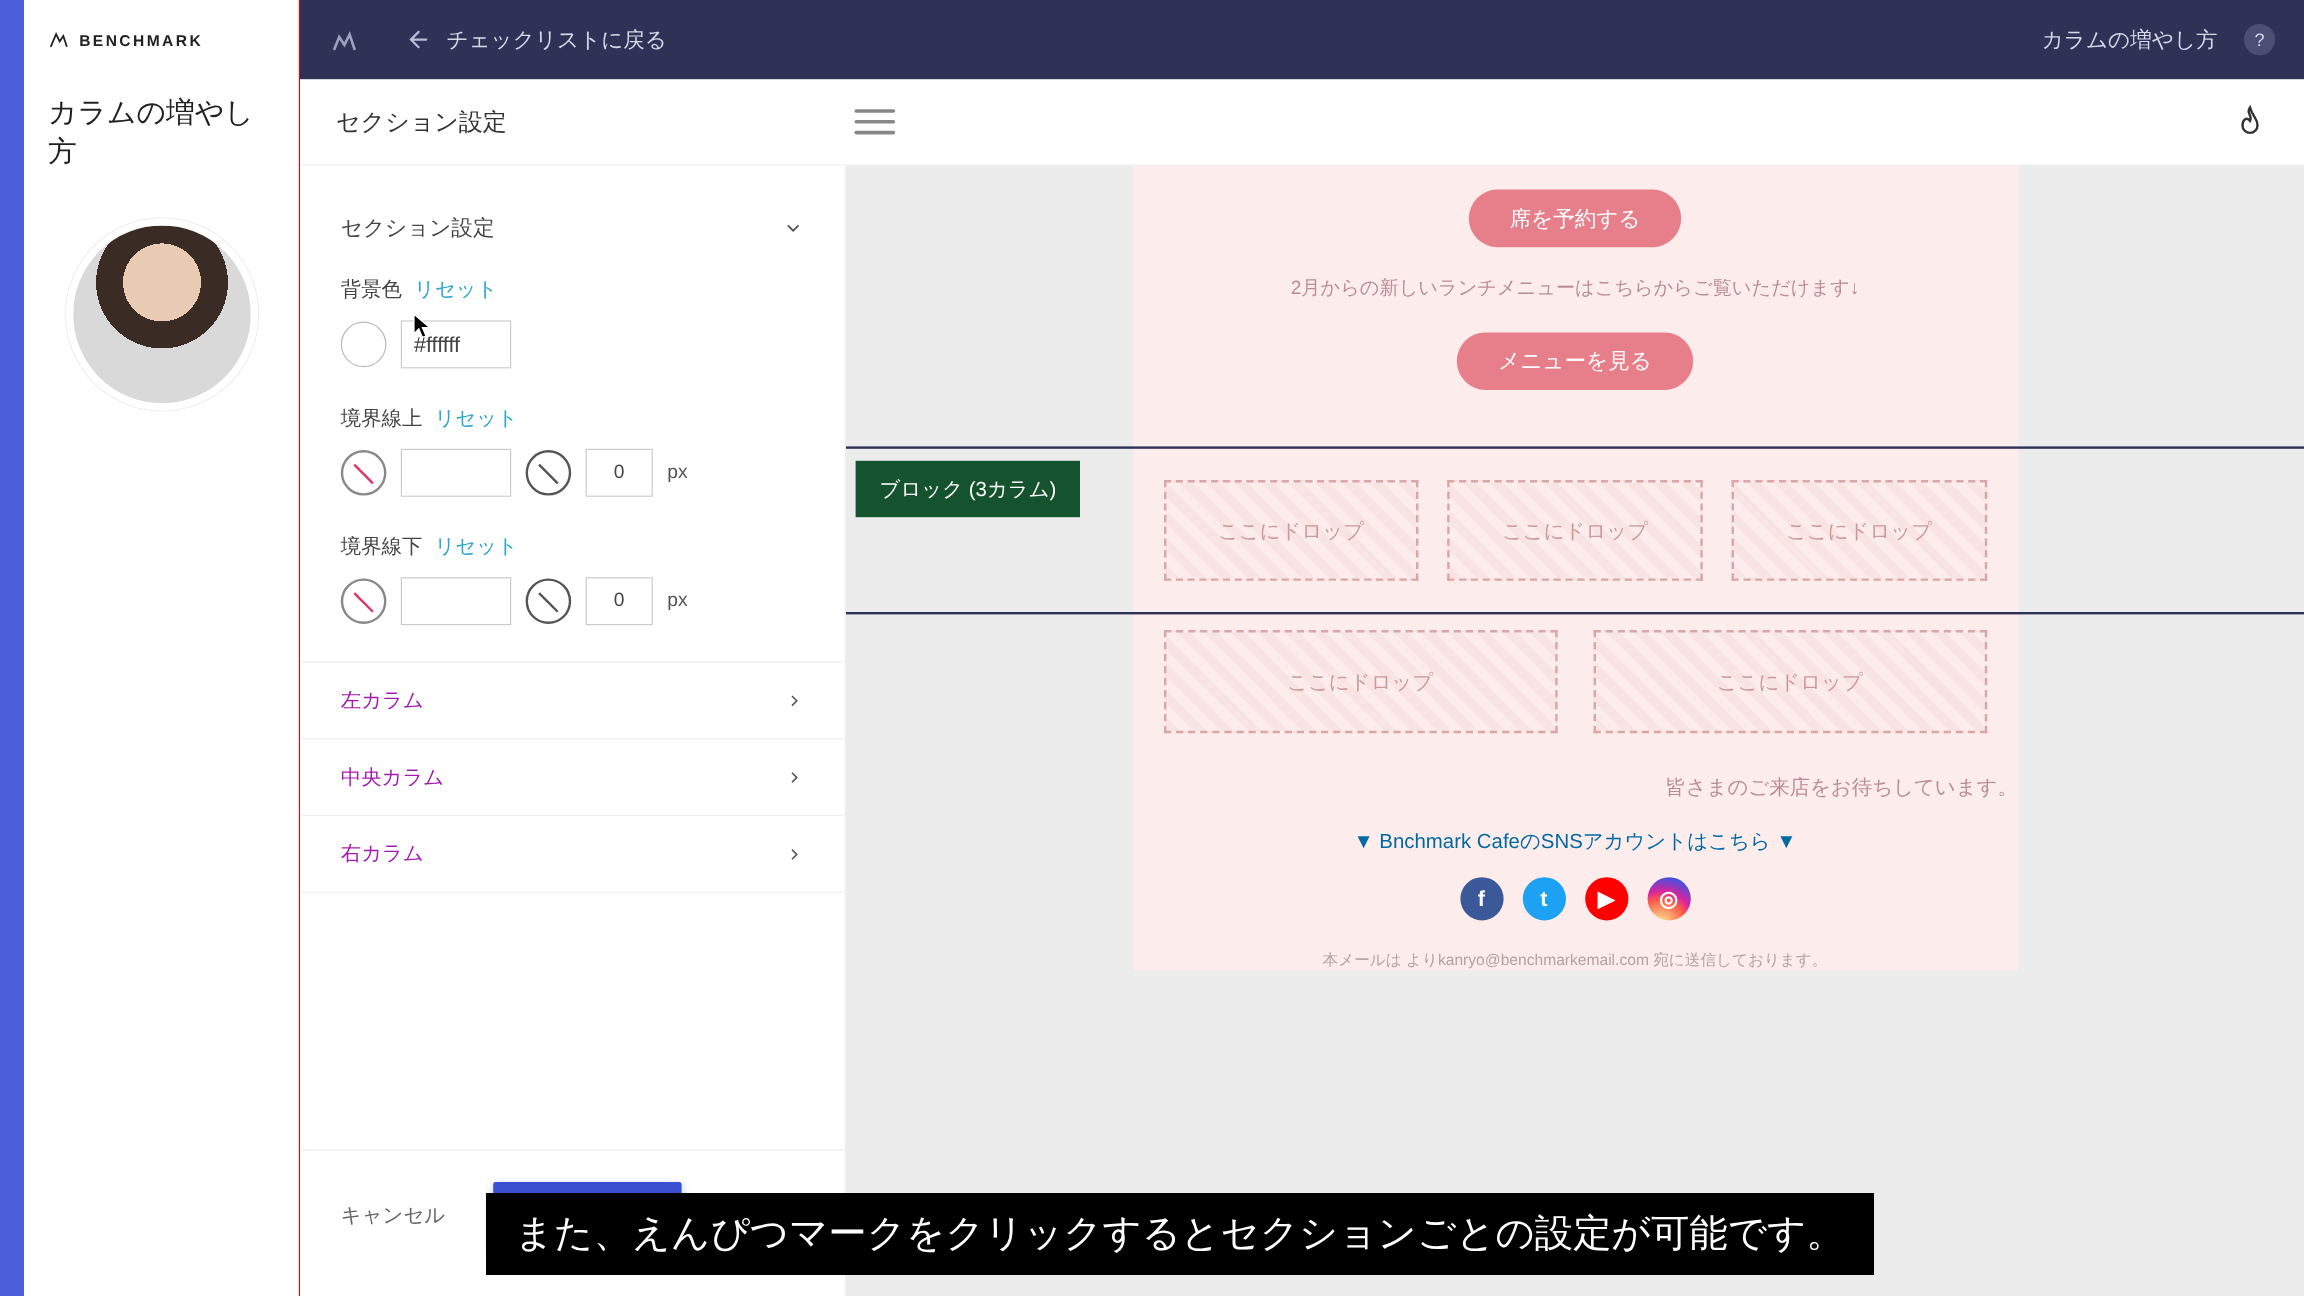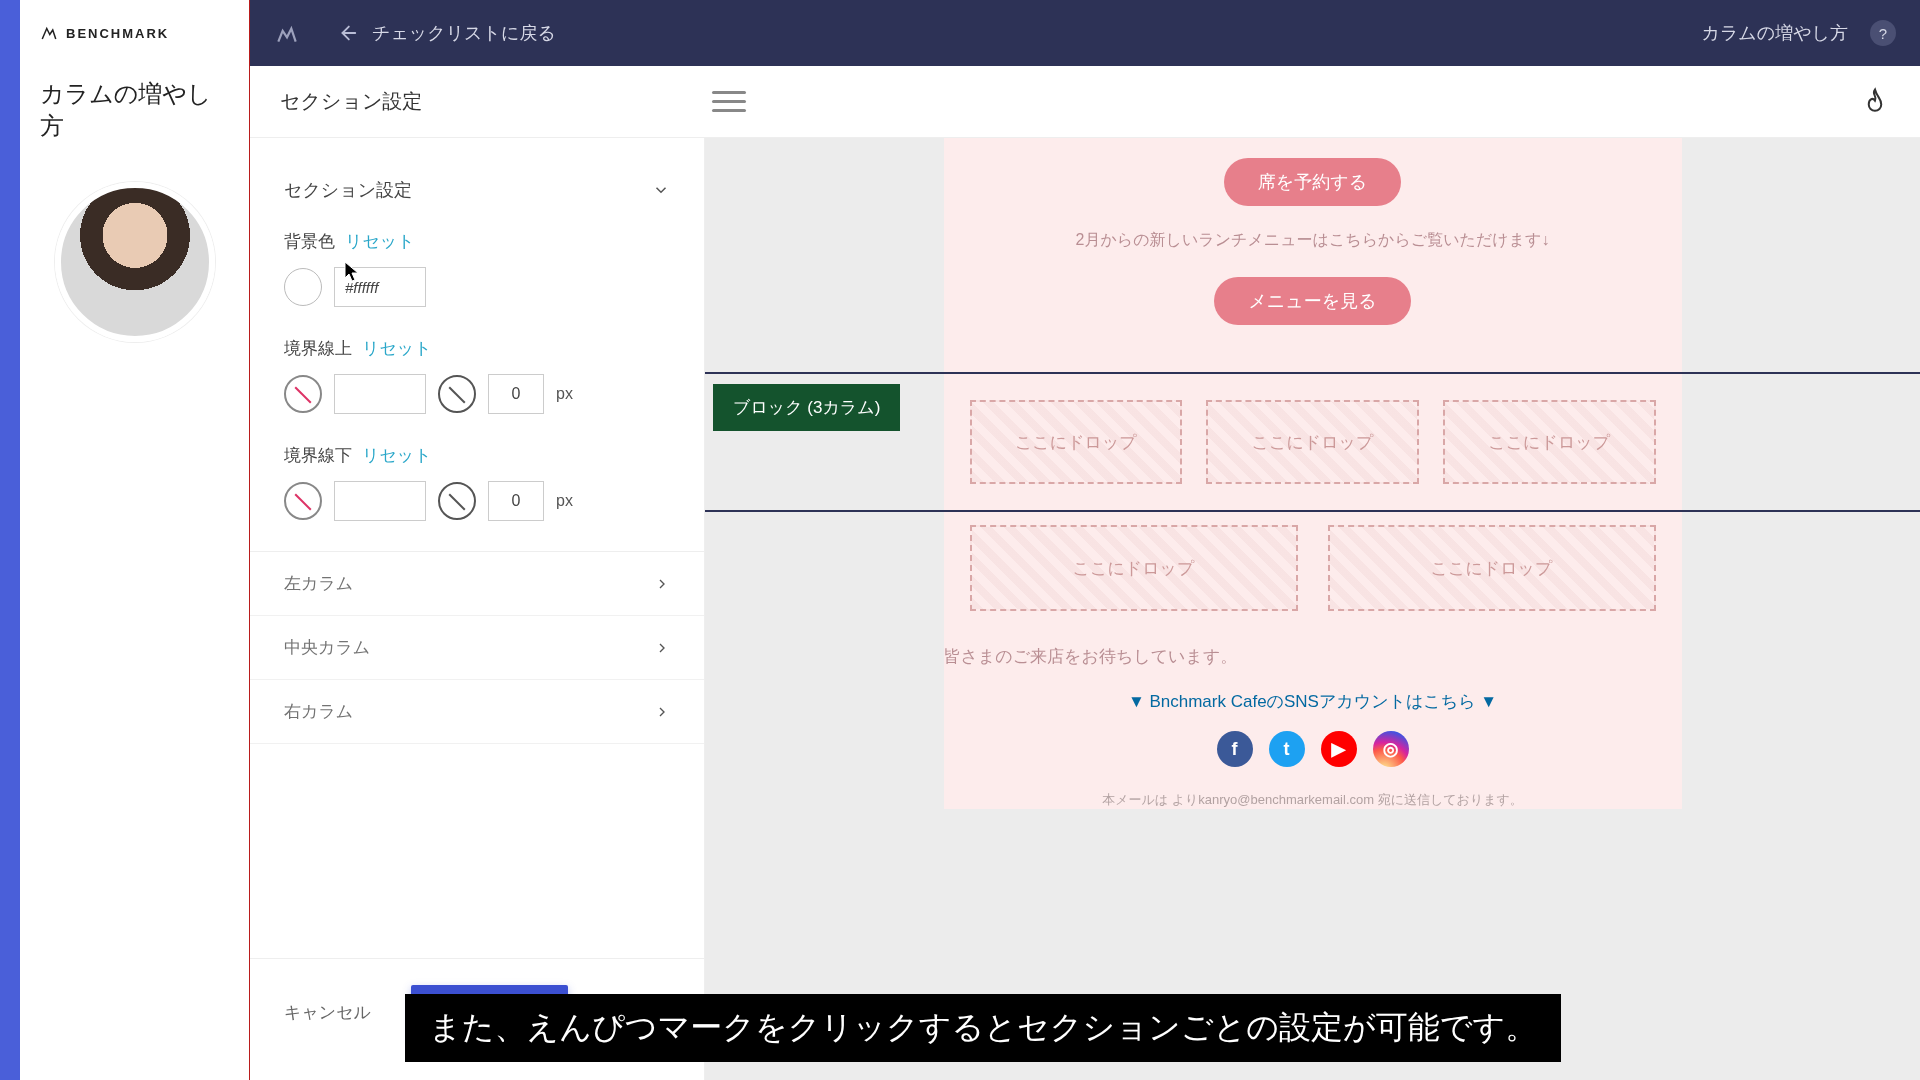--- a/index.html
+++ b/index.html
@@ -35,43 +35,43 @@
   .sec-head .chev { margin-left: auto; }
 
   .field-label { font-size: 17px; color: #444; display:flex; align-items:center; gap:10px; }
   .reset-link { color: #2aa7c9; font-size: 17px; cursor: pointer; }
   .row { display: flex; align-items: center; gap: 12px; margin-top: 14px; margin-bottom: 30px; }
   .swatch-circle { width: 38px; height: 38px; border-radius: 50%; border: 1px solid #bbb; background: #fff; }
   .swatch-none { width: 38px; height: 38px; border-radius: 50%; border: 2px solid #888; background:#fff; position:relative; }
   .swatch-none::after { content:""; position:absolute; left:6px; right:6px; top:50%; height:2px; background:#d36; transform: rotate(45deg); }
   .swatch-none-dark { border:2px solid #555;}
   .swatch-none-dark::after{ background:#555;}
-  .txt-input { width: 92px; height: 40px; border: 1px solid #ccc; padding: 0 10px; font-size: 15px; color:#444;font-style:italic;}
+  .txt-input { width: 92px; height: 40px; border: 1px solid #ccc; padding: 0 10px; font-size: 18px; color:#444;}
   .num-input { width: 56px; height: 40px; border: 1px solid #ccc; text-align: center; font-size: 16px; color:#444;}
   .unit { font-size: 16px; color: #555; text-align: center; }
 
   .nav-list { border-top: 1px solid #eee; margin: 10px -34px 0 -34px; }
-  .nav-item { display:flex; align-items:center; padding: 20px 34px; font-size: 17px; color:#737373; border-bottom:1px solid #f1f1f1; cursor:pointer;}
+  .nav-item { display:flex; align-items:center; padding: 20px 34px; font-size: 17px; color:#a21caf; border-bottom:1px solid #f1f1f1; cursor:pointer;}
   .nav-item .chev { margin-left:auto; }
 
   .panel-footer { display:flex; align-items:center; gap: 40px; padding: 26px 34px 40px 34px; border-top:1px solid #eee;}
   .cancel-link { color:#666; font-size:17px; cursor:pointer;}
   .save-btn { background:#3b4fd1; color:#fff; border:none; padding: 16px 30px; font-size:17px; cursor:pointer; box-shadow:0 3px 8px rgba(59,79,209,.35); border-radius:2px;}
 
   .canvas { flex:1; background:#ececec; position:relative; overflow:hidden;}
   .email-wrap { position:absolute; left:0; right:0; top:0; display:flex; justify-content:center;}
   .email { width:738px; background:#fdecec; position:relative; padding-top:20px;}
   .pill-btn { display:block; margin: 0 auto; background:#e77f8b; color:#fff; border:none; border-radius:999px; padding:12px 34px; font-size:18px; cursor:pointer;}
   .pill-btn + .sub { text-align:center; color:#b98e93; font-size:16px; margin:24px 0 26px 0;}
   
   .drop { flex:1; height:84px; border:2px dashed #d9a7a7; display:flex; align-items:center; justify-content:center; color:#c99; font-size:17px;
           background: repeating-linear-gradient(45deg, rgba(217,167,167,.12) 0 8px, transparent 8px 16px);}
   .two-row { margin-top:30px; padding:0 26px; display:flex; gap:30px; justify-content:center;}
   .two-row .drop{ flex:1; height:86px;}
-  .footer-text{ text-align:left; color:#b98e93; font-size:17px; margin-top:34px;}
+  .footer-text{ text-align:right; color:#b98e93; font-size:17px; margin-top:34px;}
   .sns-line{ text-align:center; color:#0369a1; font-size:17px; margin-top:22px;}
   .social-row{ display:flex; gap:16px; justify-content:center; margin-top:18px; margin-bottom:24px;}
   .soc{ width:36px; height:36px; border-radius:50%; display:flex; align-items:center; justify-content:center; color:#fff; font-size:18px; font-weight:bold;}
   .fb{background:#3b5998;} .tw{background:#1da1f2;} .yt{background:#ff0000;} .ig{background:radial-gradient(circle at 30% 110%,#fdf497 0,#fd5949 45%,#d6249f 60%,#285AEB 90%);}
   .fine{ text-align:center; font-size:13px; color:#b2a2a2;}
   .caption{ position:fixed; left:50%; transform:translateX(-48%); bottom:18px; background:#000; color:#fff; font-size:32px; padding:12px 24px; white-space:nowrap;}
 
   .cursor { position:absolute; left:360px; top:265px; z-index:20; pointer-events:none;}
 
   .chev svg, .topbar-logo svg, .fire-icon svg { display:block; }

